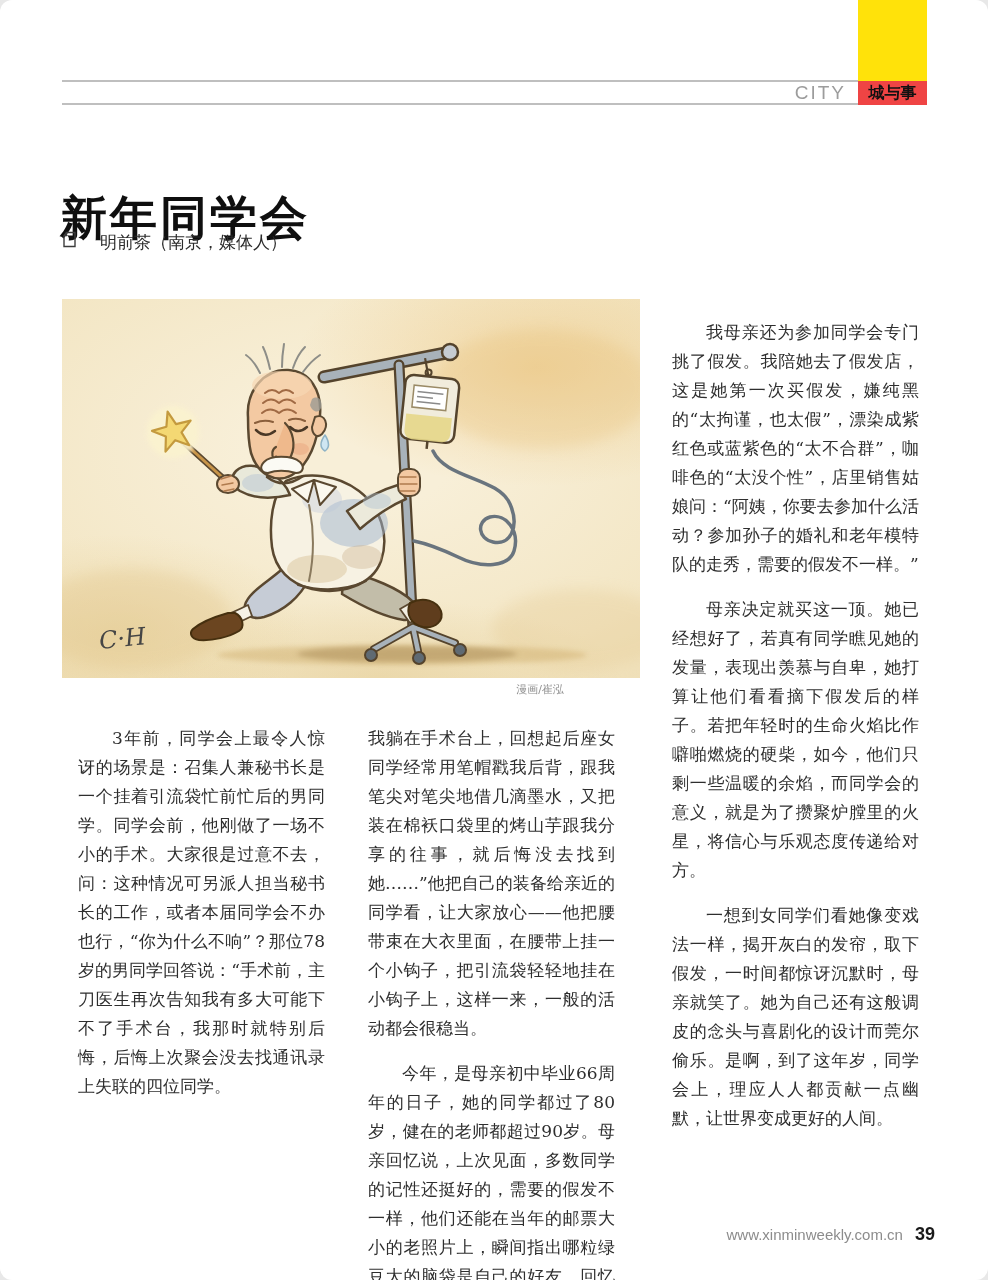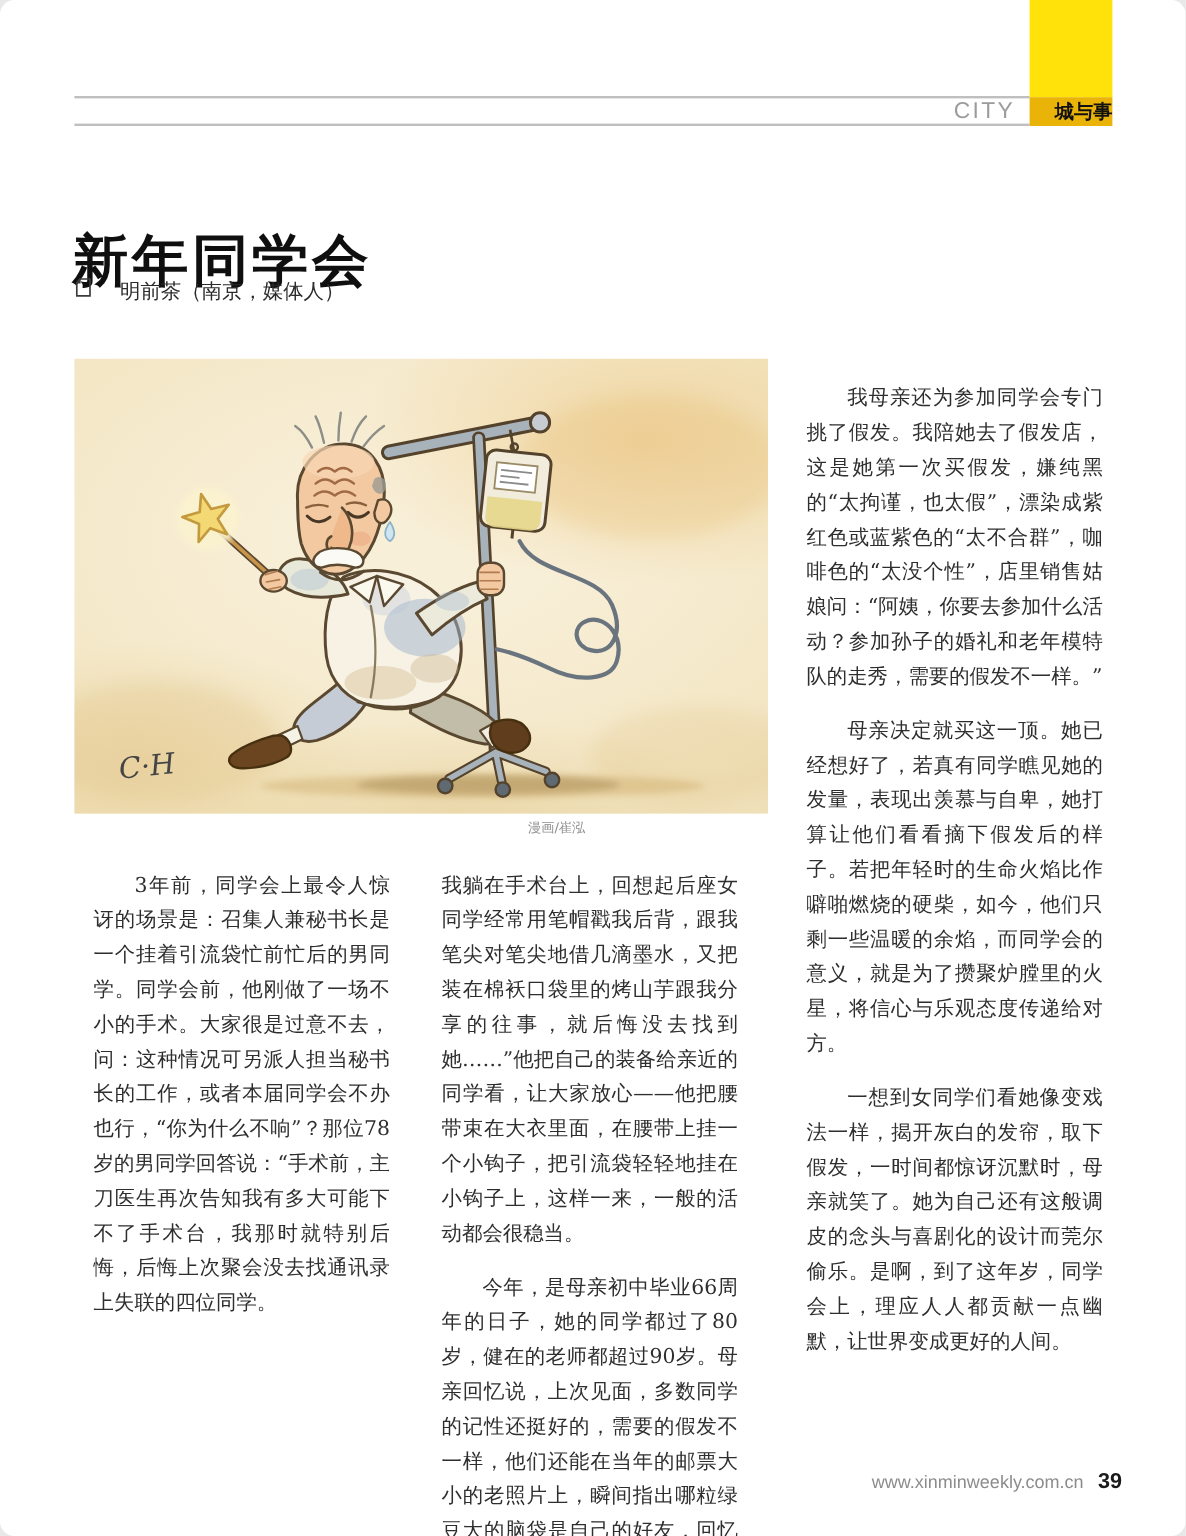--- a/index.html
+++ b/index.html
@@ -7,41 +7,41 @@
         font-family:"DejaVu Serif",serif;border-radius:12px;}
 
   
   .rule{position:absolute;left:62px;width:796px;height:2px;background:#bfbfbf;}
   .rule.top{top:80px;}
   .rule.bottom{top:103px;}
   .city-label{position:absolute;left:600px;top:82px;width:246px;height:21px;
       text-align:right;color:#9c9c9c;font-family:"Liberation Sans",sans-serif;
       font-size:19px;line-height:21px;letter-spacing:2px;}
   .yellow-block{position:absolute;left:858px;top:0;width:69px;height:81px;background:#ffe20a;}
-  .orange-tab{position:absolute;left:858px;top:81px;width:69px;height:24px;background:#eab308;
+  .orange-tab{position:absolute;left:858px;top:81px;width:69px;height:24px;background:#ef4444;
       color:#111;font-family:"DejaVu Sans",sans-serif;font-weight:bold;font-size:16px;
-      line-height:24px;text-align:right;}
+      line-height:24px;text-align:center;}
 
   
   .title{position:absolute;left:60px;top:160px;color:#0f0f0f;
       font-family:"DejaVu Sans",sans-serif;font-weight:900;font-size:47px;
       letter-spacing:3px;line-height:1.15;}
   .byline{position:absolute;left:62px;top:231px;display:flex;align-items:flex-start;gap:23px;
       color:#2b2b2b;font-family:"DejaVu Sans",sans-serif;font-size:17px;}
   .byline svg{display:block;}
 
   
   .illustration{position:absolute;left:62px;top:299px;width:578px;height:379px;overflow:hidden;
       background:
         radial-gradient(ellipse 60% 45% at 82% 18%, rgba(231,178,86,0.38), rgba(231,178,86,0) 70%),
         radial-gradient(ellipse 50% 40% at 10% 88%, rgba(224,193,120,0.35), rgba(224,193,120,0) 65%),
         radial-gradient(ellipse 70% 35% at 55% 100%, rgba(216,183,110,0.30), rgba(216,183,110,0) 60%),
         radial-gradient(ellipse 90% 80% at 50% 40%, #f8efd8 20%, #f3e6c4 75%, #eeddb4 100%);}
   .illustration svg{display:block;}
-  .caption{position:absolute;left:440px;top:682px;width:200px;text-align:left;
+  .caption{position:absolute;left:440px;top:682px;width:200px;text-align:center;
       color:#8f8f8f;font-family:"DejaVu Sans",sans-serif;font-size:11px;}
 
   
   .col{position:absolute;width:279px;color:#2e2e2e;font-size:17px;line-height:29px;
       text-align:justify;text-justify:inter-ideograph;}
   .col p{margin:16px;}
   .col p.indent{text-indent:2em;}
   .col-left{left:62px;top:708px;height:505px;}
   .col-middle{left:352px;top:708px;height:505px;}
   .col-right{left:656px;top:302px;height:911px;}

